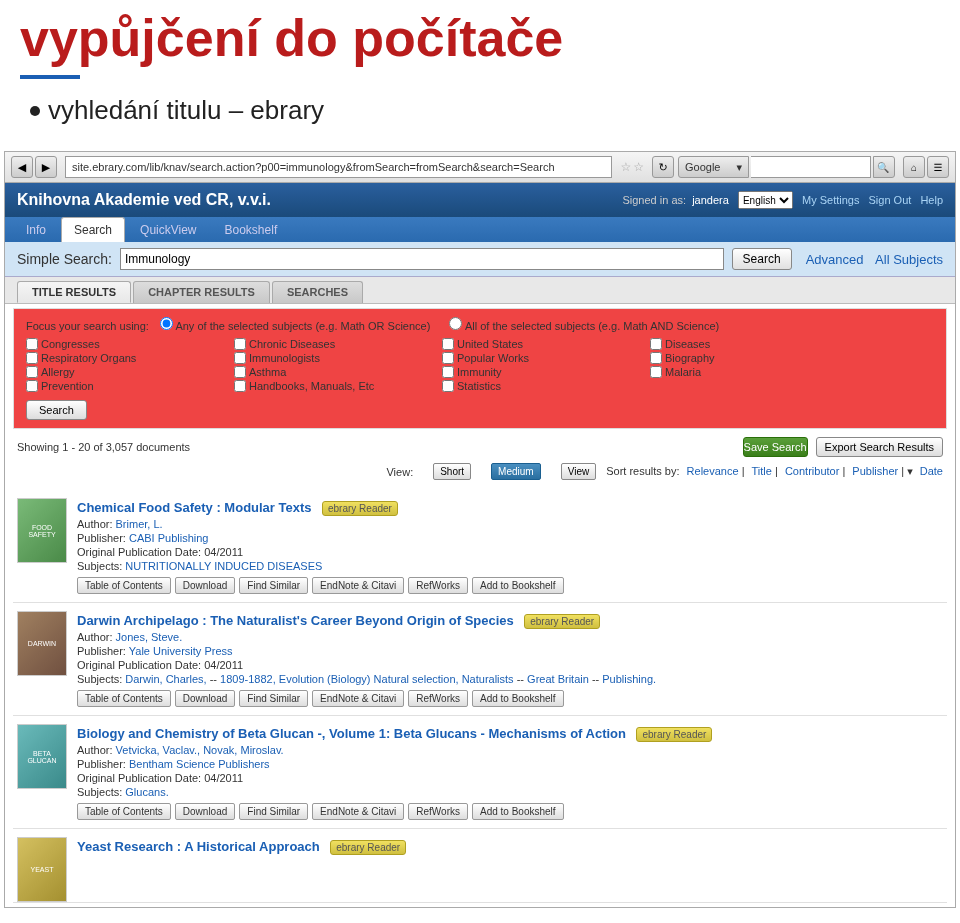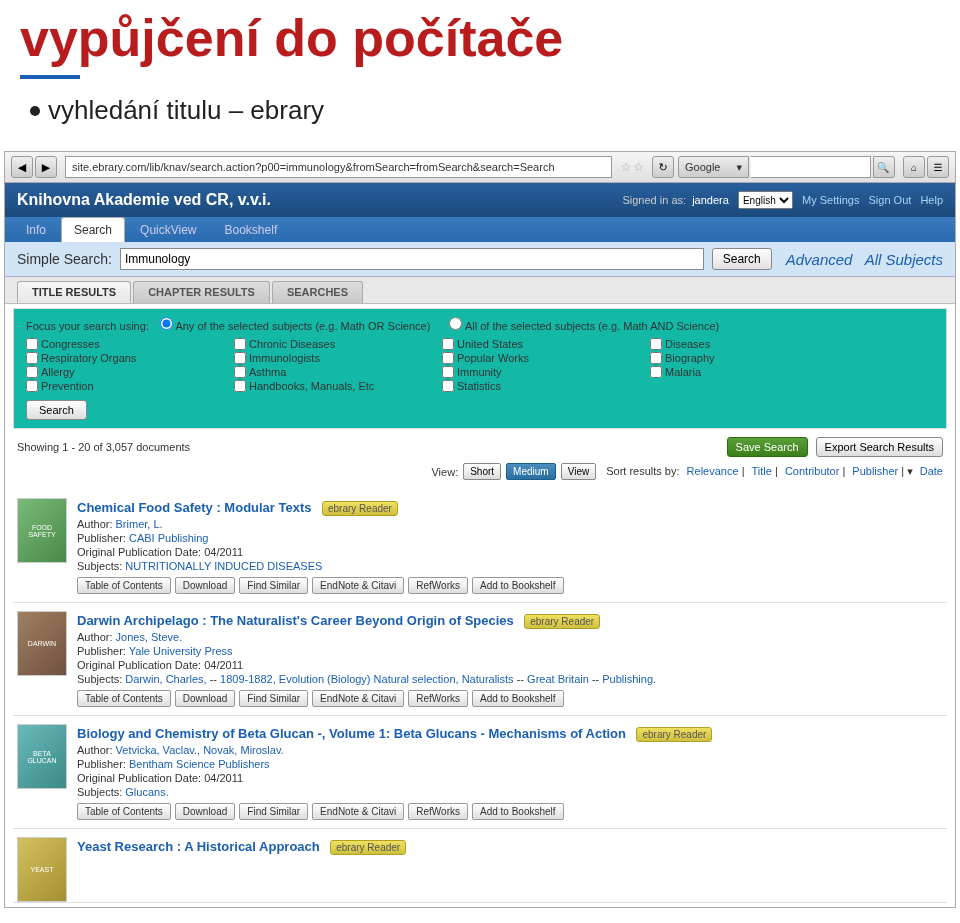--- a/index.html
+++ b/index.html
@@ -223,23 +223,22 @@
     }
     .search-btn-sm {
       padding: 3px 10px;
       background: linear-gradient(to bottom, #fff, #e0e0e0);
       border: 1px solid #888;
       border-radius: 3px;
       font-size: 12px;
       cursor: pointer;
     }
     .search-links {
-      font-size: 15px;
+      font-size: 13px;
       color: #1a5fb4;
-      font-style: italic;
     }
     .search-links a {
       color: #1a5fb4;
       text-decoration: none;
       margin-left: 6px;
     }
 
     
     .results-tabs {
       background: #e8e8e8;
@@ -260,21 +259,21 @@
       cursor: pointer;
     }
     .results-tab.active {
       background: linear-gradient(to bottom, #f5f5f5, #e8e8e8);
       color: #333;
       border-bottom: 1px solid #e8e8e8;
     }
 
     
     .filter-area {
-      background: #14b8a6;
+      background: #ef4444;
       border: 1px solid #ddd;
       padding: 8px 12px;
       margin: 4px 8px;
       font-size: 11px;
     }
     .filter-focus {
       margin-bottom: 6px;
       color: #333;
     }
     .filter-checkboxes {
@@ -313,40 +312,40 @@
     .results-count {
       font-size: 11px;
       color: #333;
     }
     .results-actions {
       display: flex;
       align-items: center;
       gap: 8px;
     }
     .save-search-btn {
-      padding: 3px 8px;
+      padding: 3px 0;
       background: linear-gradient(to bottom, #5a9f3a, #3a7f1a);
       color: #fff;
       border: 1px solid #2a6f0a;
       border-radius: 3px;
       font-size: 11px;
       cursor: pointer;
     }
     .export-btn {
       padding: 3px 8px;
       background: linear-gradient(to bottom, #fff, #ddd);
       border: 1px solid #888;
       border-radius: 3px;
       font-size: 11px;
       cursor: pointer;
     }
     .view-options {
       display: flex;
       align-items: center;
-      gap: 5px;
+      gap: 20px;
       font-size: 11px;
     }
     .view-label {
       color: #333;
     }
     .view-btn {
       padding: 2px 6px;
       border: 1px solid #888;
       background: linear-gradient(to bottom, #fff, #ddd);
       font-size: 10px;

